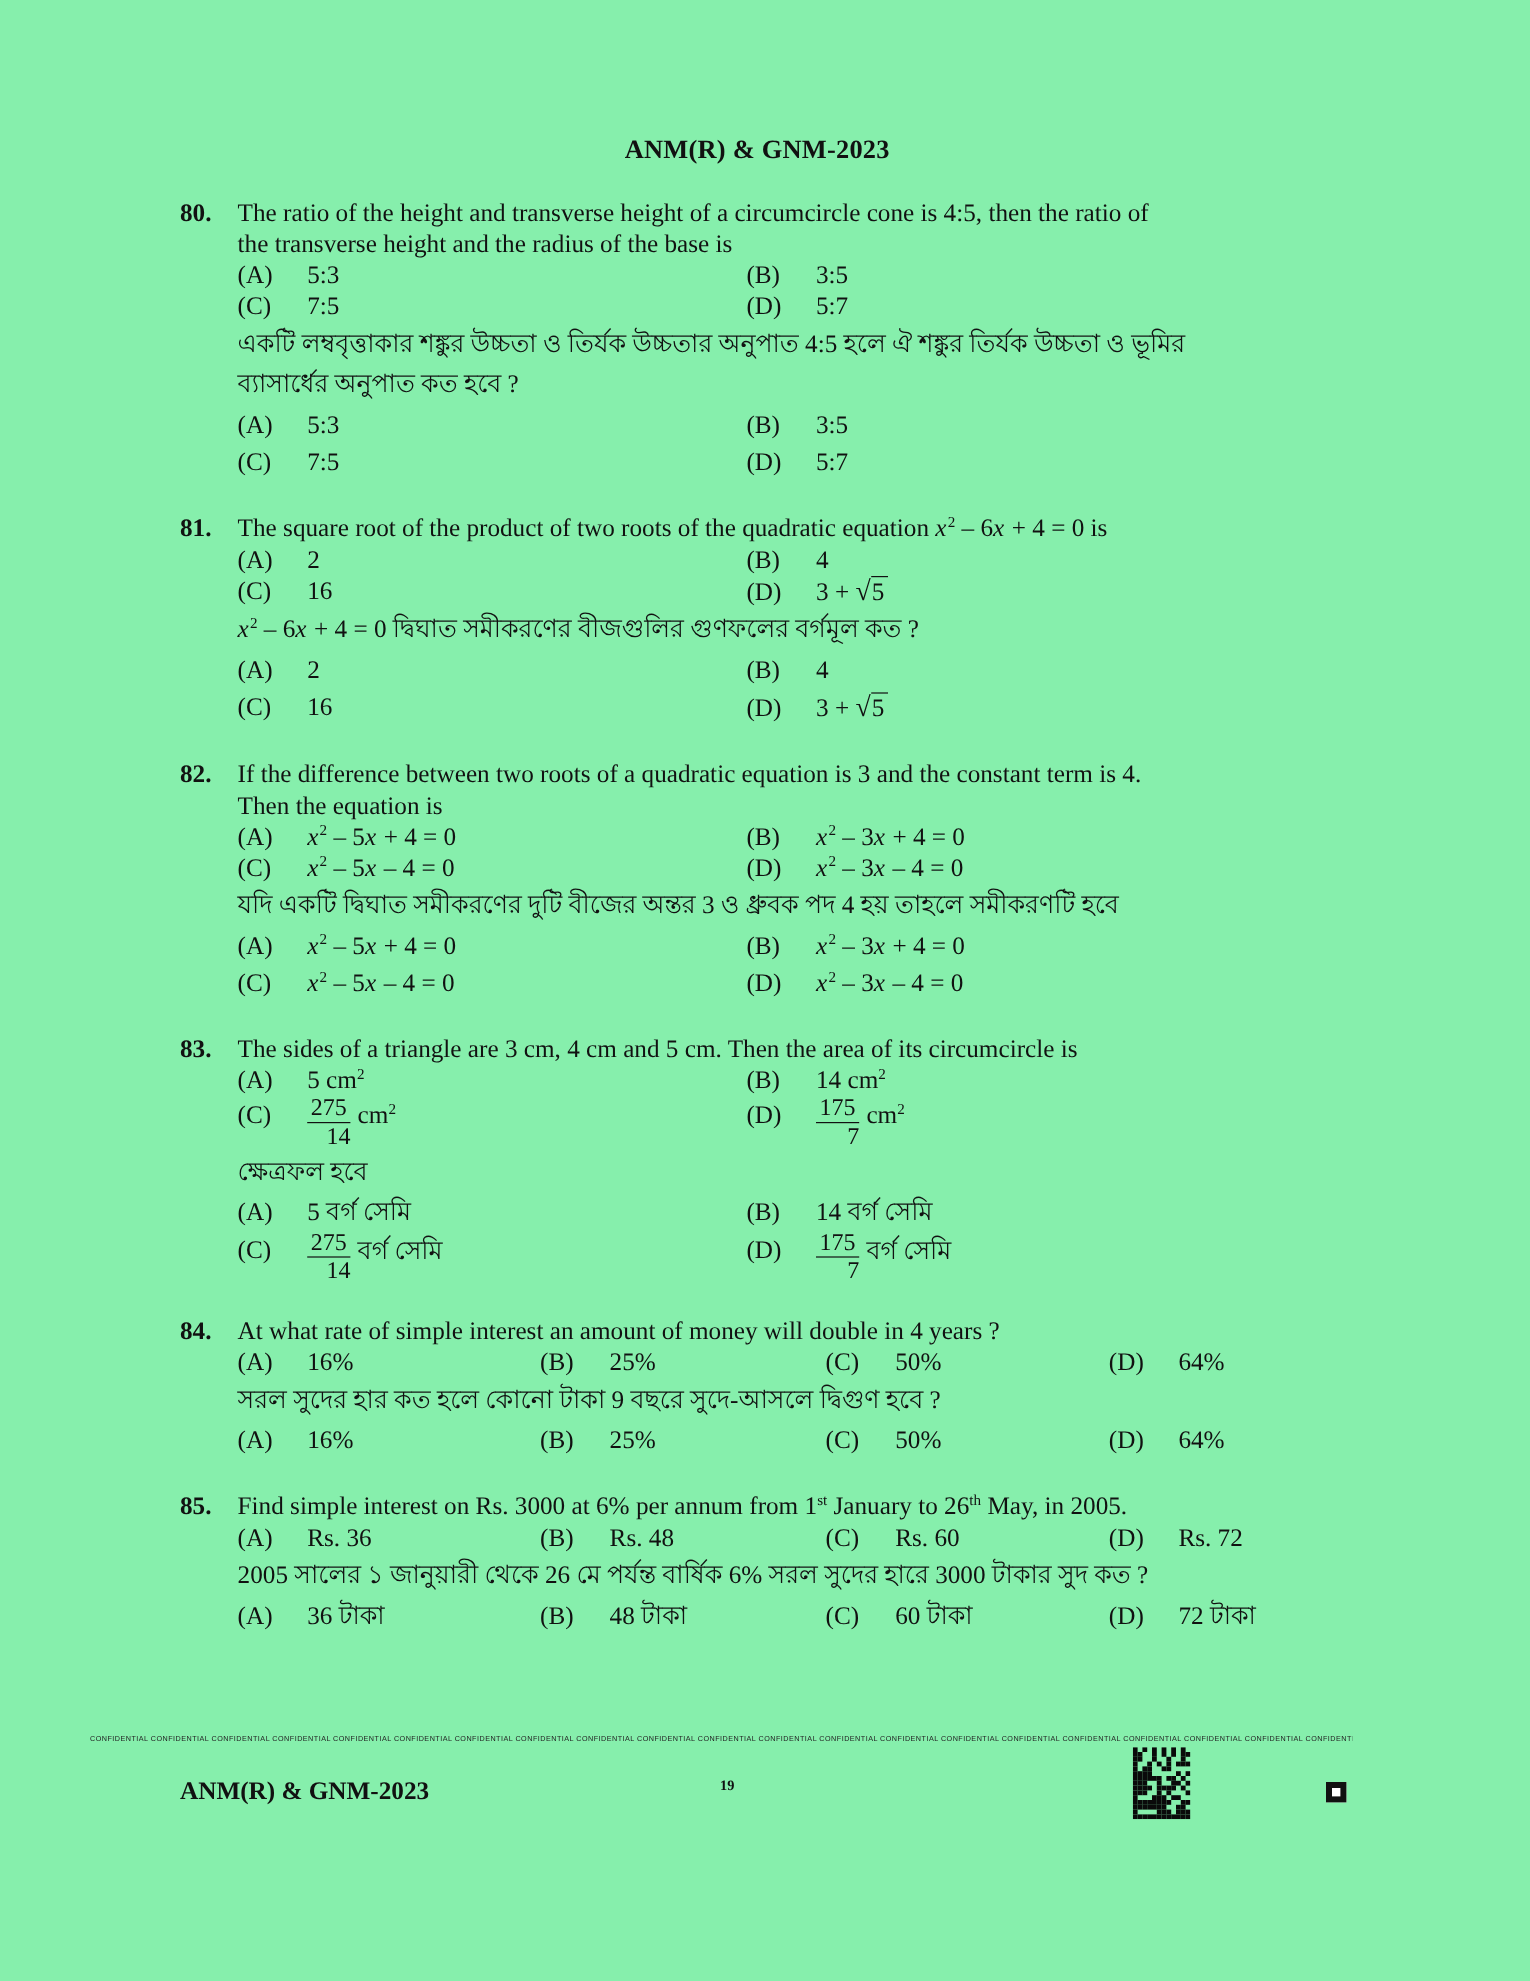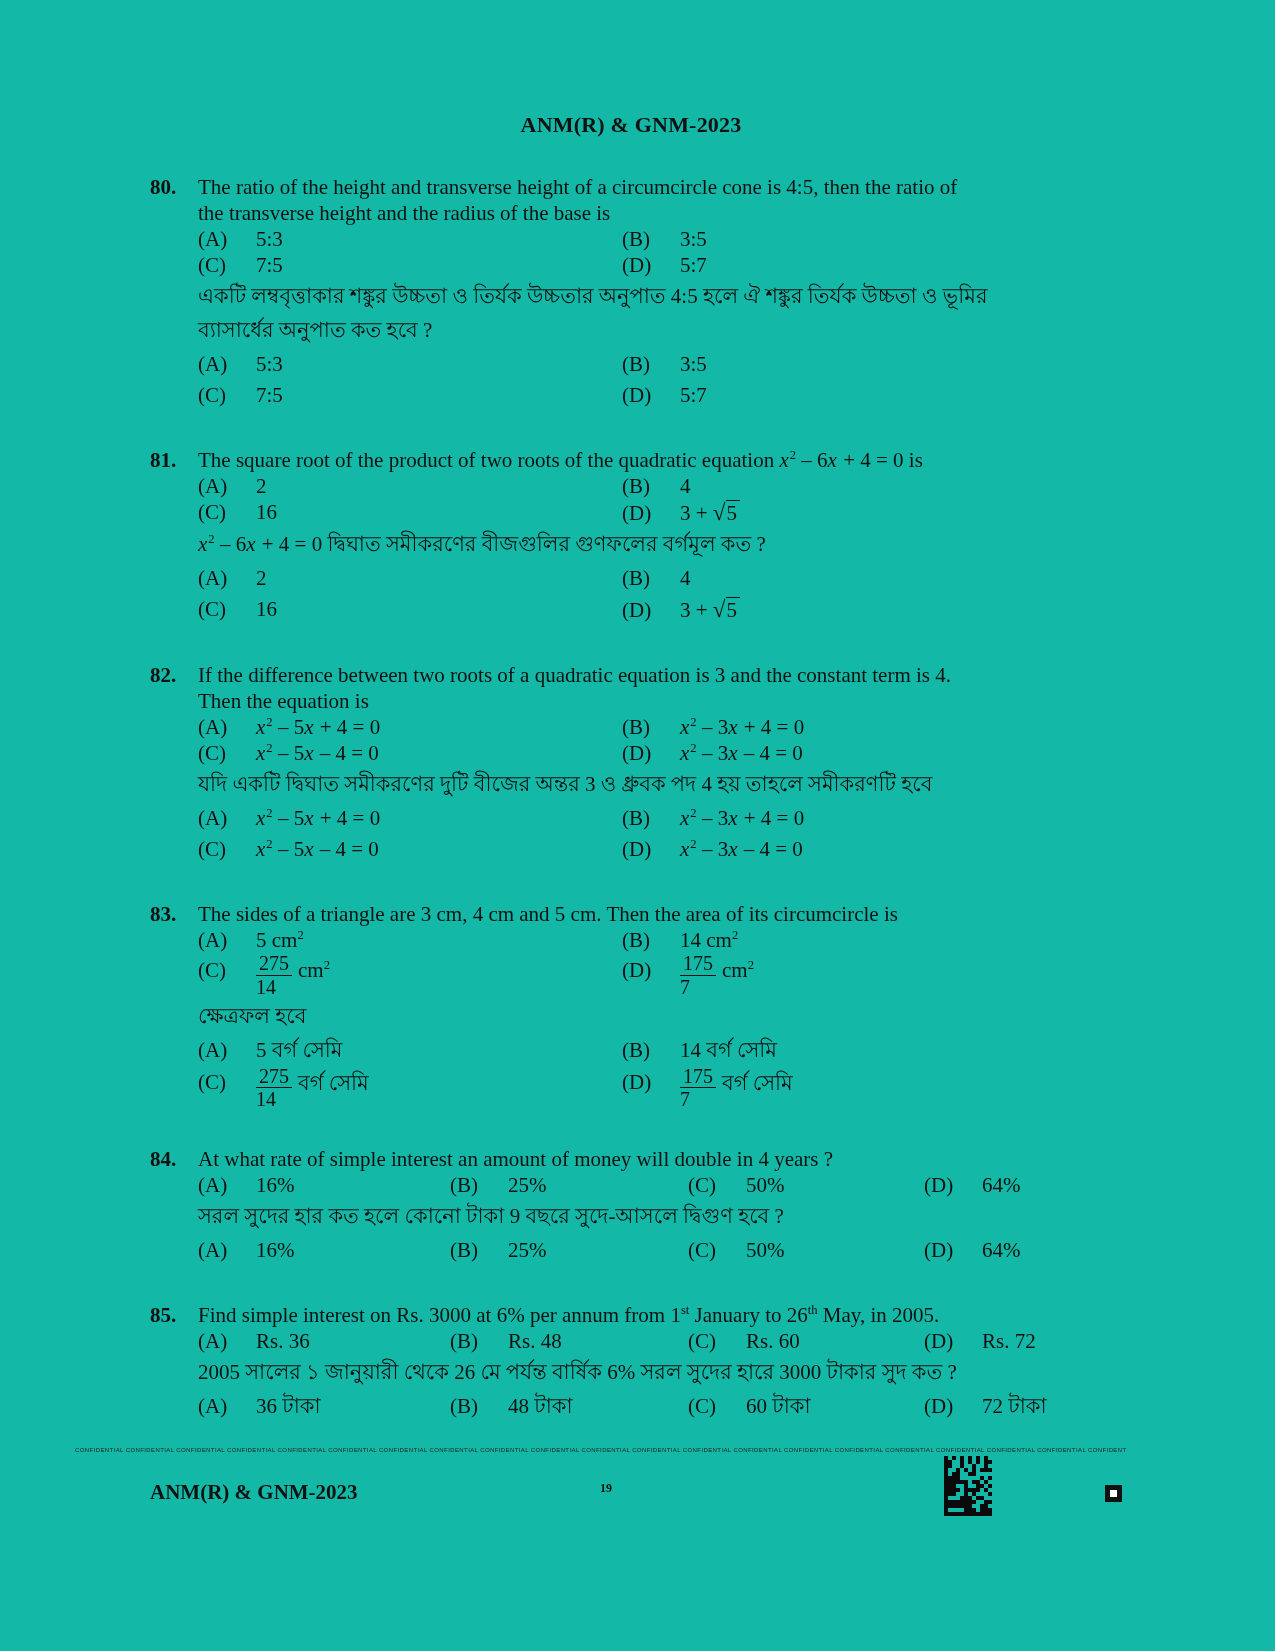--- a/index.html
+++ b/index.html
@@ -1,40 +1,40 @@
 <!DOCTYPE html>
 <html><head>
 <meta charset="utf-8">
 <style>
   html,body{margin:0;padding:0;background:#e9e9e9;}
   .page{
     position:relative;width:1275px;height:1651px;margin:0 auto;
-    background:#14b8a6;color:#111;overflow:hidden;
+    background:#86efac;color:#111;overflow:hidden;
     font-family:"Liberation Serif", serif;
   }
   .content{position:absolute;left:150px;top:112px;width:962px;}
   .header-title{
     text-align:center;font-weight:bold;font-size:22px;line-height:26px;
     letter-spacing:0.2px;
   }
-  .q{position:relative;padding-left:48px;margin-top:36px;font-size:21px;}
+  .q{position:relative;padding-left:48px;margin-top:26px;font-size:21px;}
   .q-num{position:absolute;left:0;top:0;font-weight:bold;line-height:26px;}
   .q-line{line-height:26px;}
   .q-line.bn{line-height:31px;margin:3px 0;}
   .options{display:grid;}
   .options.cols-2{grid-template-columns:424px 1fr;}
   .options.cols-4{grid-template-columns:252px 238px 236px 1fr;}
   .option{display:flex;align-items:baseline;line-height:26px;}
   .option.bn{line-height:31px;}
   .opt-label{flex:0 0 58px;}
   .opt-value{white-space:nowrap;}
   sup{font-size:0.6em;line-height:0;}
   i.mx{font-style:italic;padding-right:1px;}
   .frac{
-    display:inline-block;text-align:left;vertical-align:-0.85em;
+    display:inline-block;text-align:right;vertical-align:-0.85em;
     line-height:1.04;font-size:20px;margin-right:6px;
   }
   .frac .num{display:block;border-bottom:1.6px solid #111;padding:0 3px 1px 3px;}
   .frac .den{display:block;padding-top:1px;}
   .sqrt{white-space:nowrap;}
   .sqrt-sym{font-size:1.1em;}
   .rad{border-top:1.6px solid #111;padding:0 3px 0 1px;}
   .confidential{
     position:absolute;left:75px;top:1446px;width:1052px;height:9px;overflow:hidden;
     font-family:"Liberation Sans", sans-serif;font-size:6px;line-height:9px;

